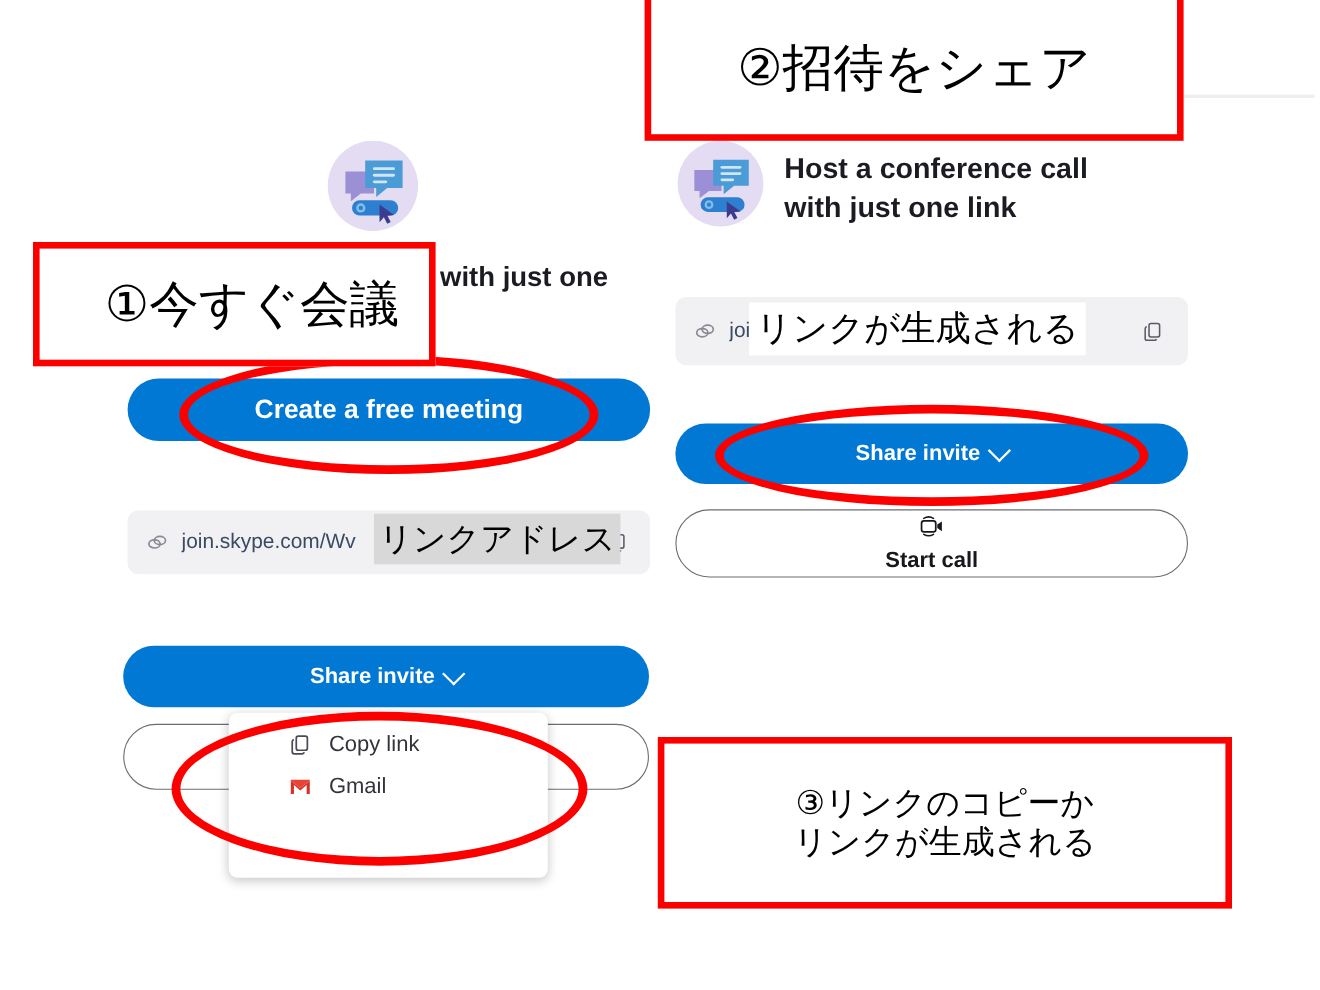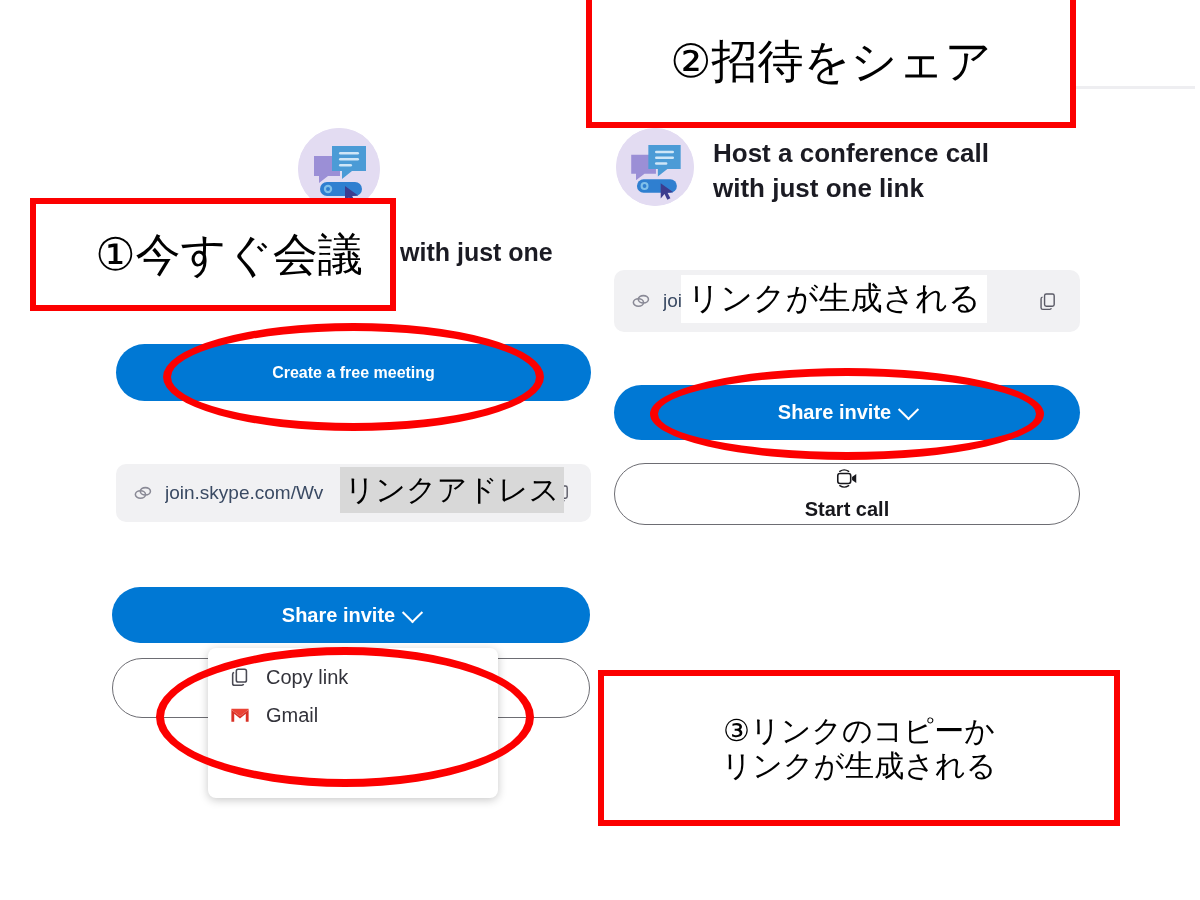--- a/index.html
+++ b/index.html
@@ -195,21 +195,21 @@
         <rect x="41" y="36" width="13" height="2.6" rx="1.3" fill="#cfe6f7"></rect>
         <rect x="22" y="54" width="42" height="14" rx="7" fill="#2f7fd0"></rect>
         <circle cx="30" cy="61" r="4.2" fill="#7fc0ea"></circle>
         <circle cx="30" cy="61" r="2.0" fill="#2f7fd0"></circle>
         <path d="M47 58 l0 16 l4 -4.5 l3 6 l3.2 -1.6 l-3 -5.8 l6 -0.6 z" fill="#3c3c8f"></path>
       </svg>
     </div>
 
     <div class="card-heading" style="left:400px; top:236px; width:190px; font-size:25px;">with just one</div>
 
-    <button class="btn-primary" style="left:116px; top:344px; width:475px; height:57px; font-size:16px;">
+    <button class="btn-primary" style="left:116px; top:344px; width:475px; height:57px; font-size:24px;">
       <span>Create a free meeting</span>
     </button>
 
     <div class="link-field" style="left:116px; top:464px; width:475px; height:58px; padding:0 18px 0 16px; font-size:19px;">
       <span class="chain" style="width:22px;height:22px;margin-right:11px;">
         <svg viewBox="0 0 22 22" width="20" height="20" aria-hidden="true">
           <ellipse cx="8.2" cy="12.6" rx="5.6" ry="4.1" fill="none" stroke="#8a8a96" stroke-width="1.7"></ellipse>
           <ellipse cx="13.6" cy="9.2" rx="5.6" ry="4.1" fill="none" stroke="#8a8a96" stroke-width="1.7"></ellipse>
         </svg>
       </span>
@@ -278,21 +278,21 @@
 
   <div class="panel" style="left:0px; top:560px; width:620px; height:280px;">
 
     <button class="btn-primary" style="left:112px; top:27px; width:478px; height:56px; font-size:20px;">
       <span>Share invite</span>
       <span class="chev"></span>
     </button>
 
     <button class="btn-secondary" style="left:112px; top:98px; width:478px; height:60px; font-size:20px;"></button>
 
-    <div class="dropdown" style="left:208px; top:88px; width:290px; height:150px;">
+    <div class="dropdown" style="left:208px; top:88px; width:290px; height:150px;padding-left:33px;">
 
       <div class="dd-item">
         <span class="dd-ico">
           <svg viewBox="0 0 24 24" width="22" height="22" aria-hidden="true">
             <rect x="8" y="3.5" width="11" height="14" rx="2" fill="none" stroke="#4a4a54" stroke-width="1.7"></rect>
             <path d="M5.6 7 A2 2 0 0 0 4 9 v10 a2 2 0 0 0 2 2 h8 a2 2 0 0 0 1.9 -1.4" fill="none" stroke="#4a4a54" stroke-width="1.7"></path>
           </svg>
         </span>
         <span>Copy link</span>
       </div>
@@ -309,21 +309,21 @@
       </div>
     </div>
   </div>
 
   <div class="ellipse" style="left:163px; top:323px; width:381px; height:108px;"></div>
 
   <div class="ellipse" style="left:650px; top:368px; width:394px; height:92px;"></div>
 
   <div class="ellipse" style="left:156px; top:647px; width:378px; height:140px;"></div>
 
-  <div class="anno-box" style="left:30px; top:198px; width:366px; height:113px; font-size:45px;padding-left:32px;">
+  <div class="anno-box" style="left:30px; top:220px; width:366px; height:113px; font-size:45px;padding-left:32px;">
     <span>①今すぐ会議</span>
   </div>
 
   <div class="anno-box" style="left:586px; top:-6px; width:490px; height:134px; font-size:46px;">
     <span>②招待をシェア</span>
   </div>
 
   <div class="anno-box" style="left:598px; top:670px; width:522px; height:156px; font-size:30px; flex-direction:column;">
     <span>③リンクのコピーか</span>
     <span>リンクが生成される</span>

